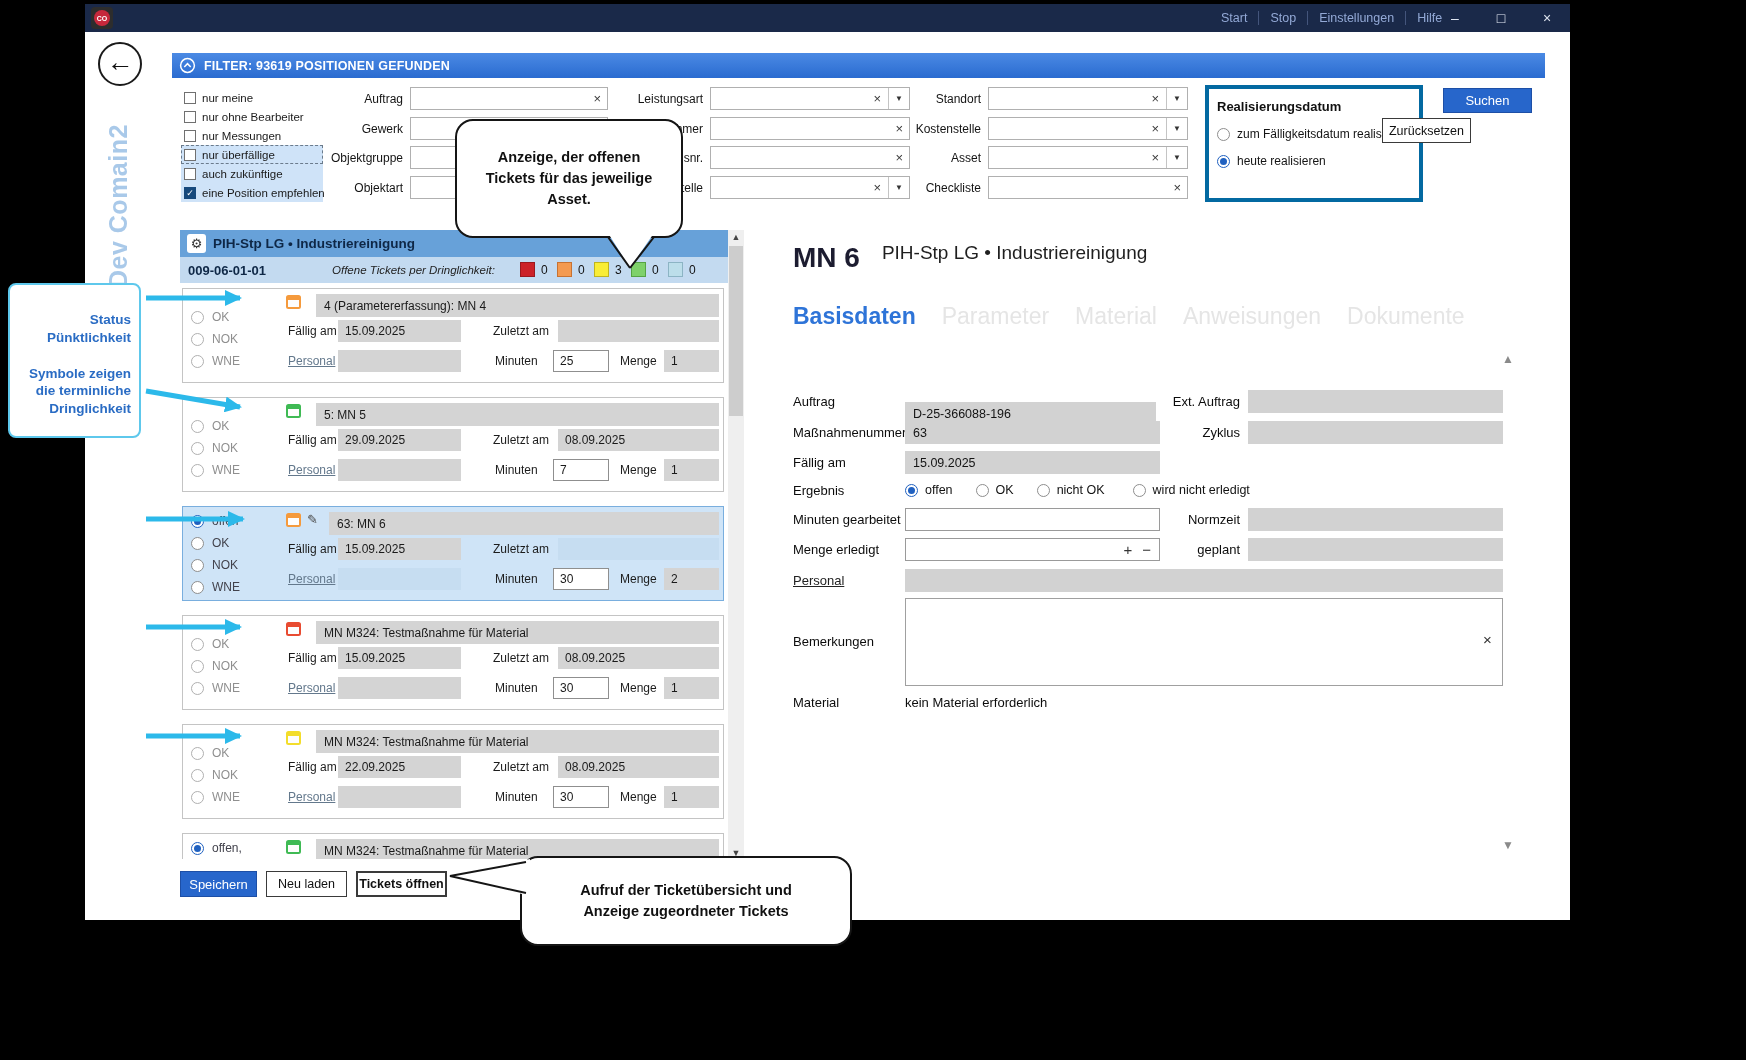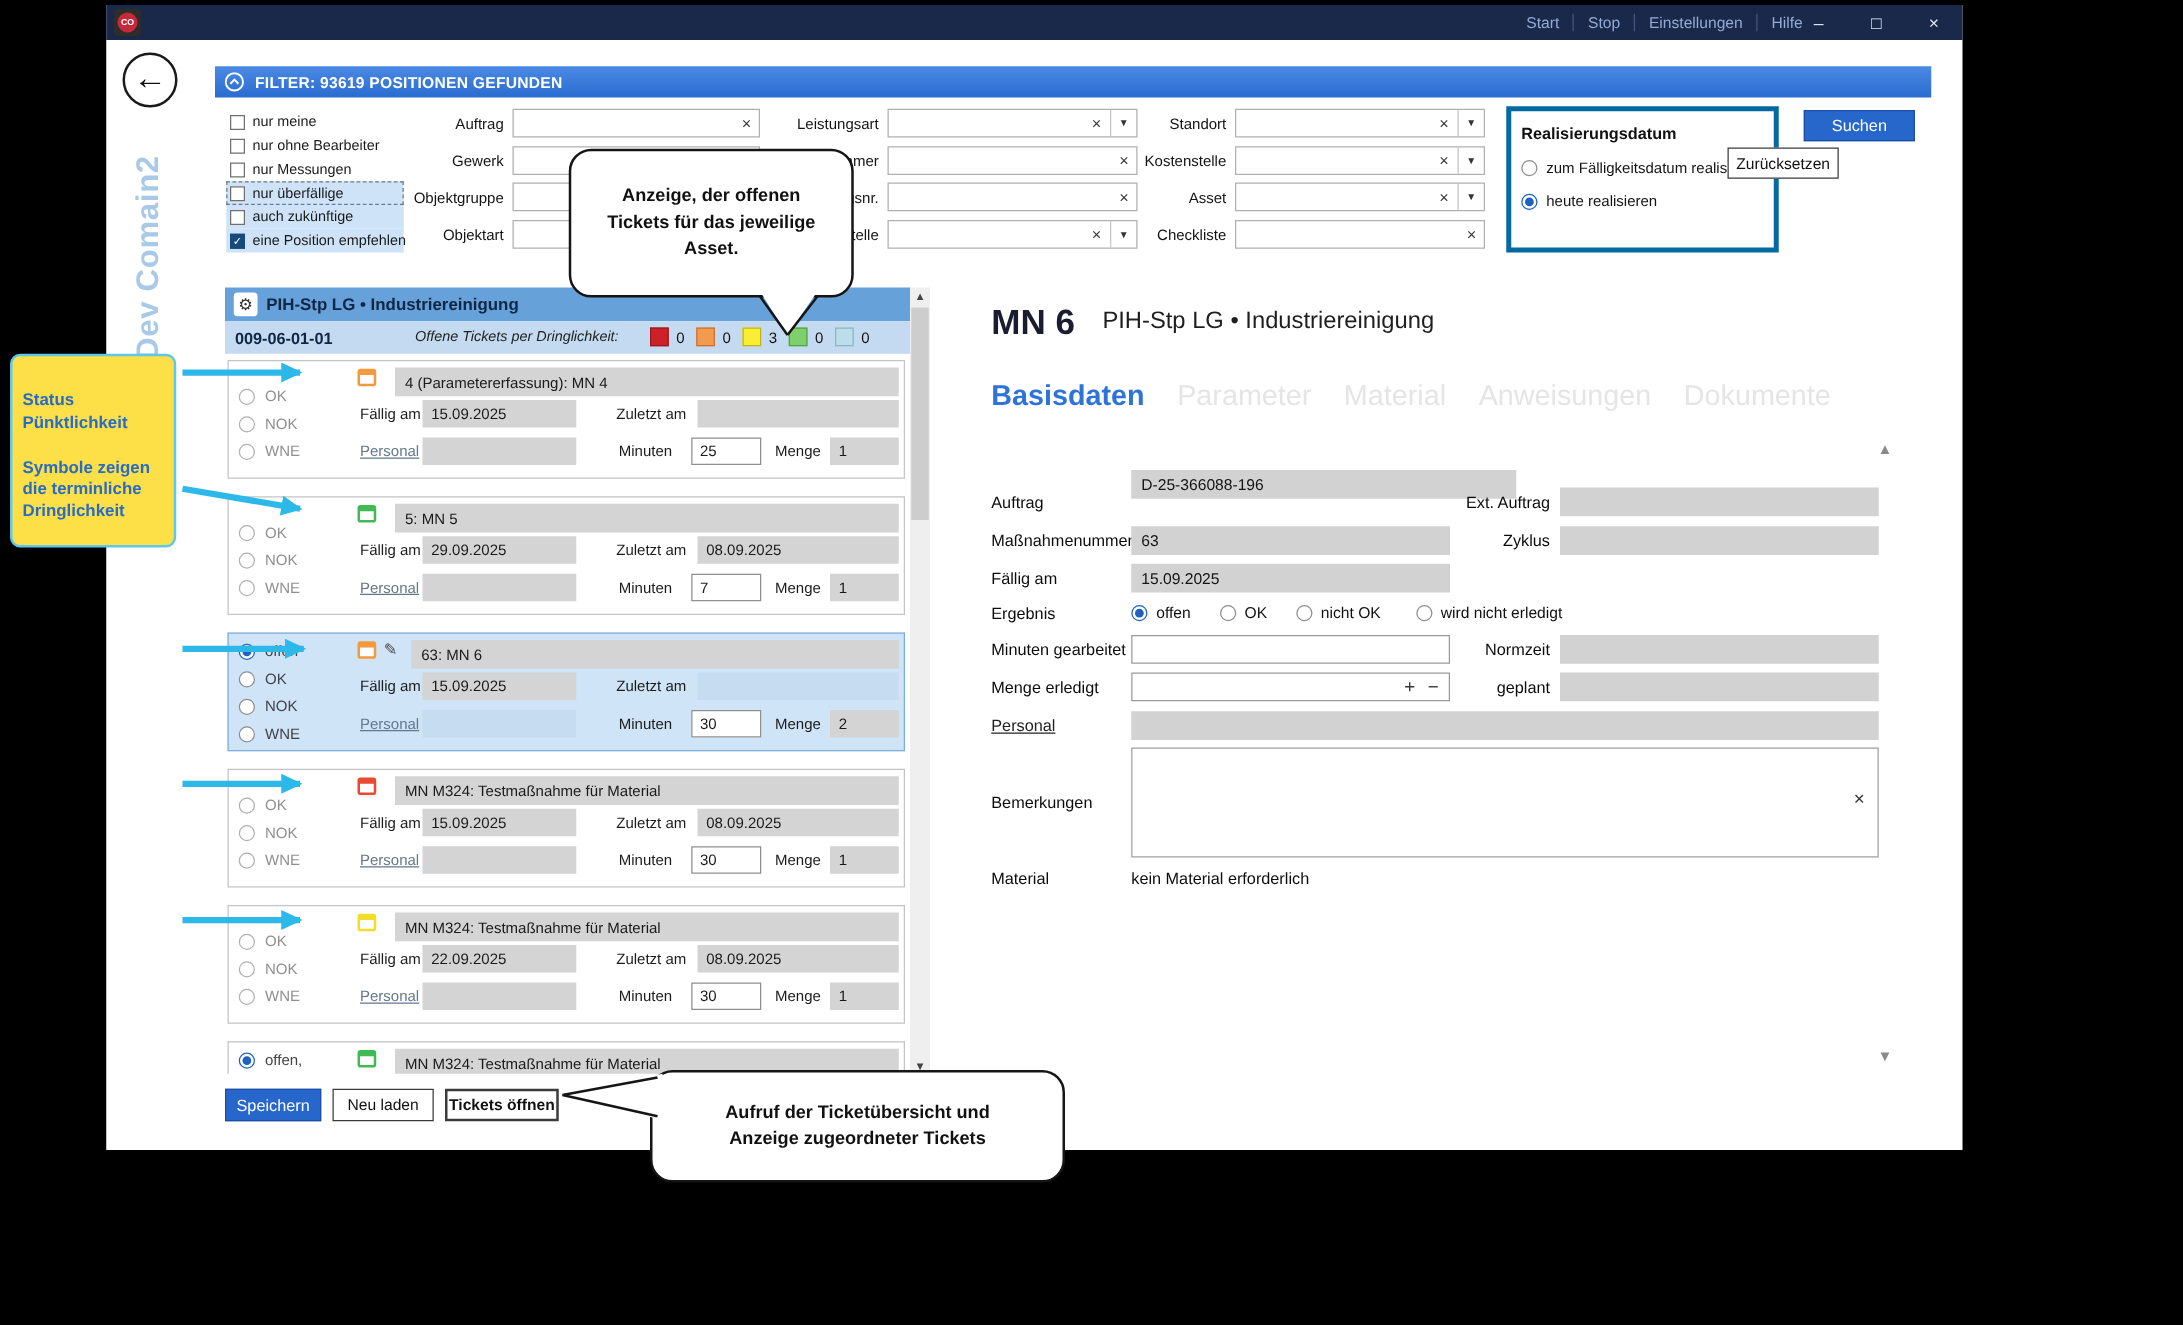--- a/index.html
+++ b/index.html
@@ -63,42 +63,42 @@
 .tfield{position:absolute;left:133px;top:5px;width:403px;height:23px;background:#d4d4d4;display:flex;align-items:center;padding:0 8px;font-size:12px;color:#1a1a1a;white-space:nowrap;overflow:hidden}
 .ilbl{position:absolute;height:22px;display:flex;align-items:center;font-size:12px;color:#1c1c1c;white-space:nowrap}
 .gf{position:absolute;height:22px;background:#d4d4d4;display:flex;align-items:center;padding:0 7px;font-size:12px;color:#1a1a1a}
 .sel-item .gf.tint{background:#c6ddf1}
 .wf{position:absolute;height:22px;background:#fff;border:1px solid #8f8f8f;display:flex;align-items:center;padding:0 6px;font-size:12px;color:#1a1a1a}
 .plink{position:absolute;height:22px;display:flex;align-items:center;font-size:12px;color:#63788c;text-decoration:underline;cursor:pointer}
 .scrollbar{position:absolute;left:728px;top:230px;width:16px;height:630px;background:#efefef}
 .scrollbar .arr{position:absolute;left:0;width:16px;height:14px;display:flex;align-items:center;justify-content:center;font-size:9px;color:#444;cursor:pointer}
 .scrollbar .thumb{position:absolute;left:1px;top:16px;width:14px;height:170px;background:#cdcdcd;cursor:pointer}
 
-.dtitle{position:absolute;left:793px;top:242px;display:flex;align-items:center}
+.dtitle{position:absolute;left:793px;top:242px;display:flex;align-items:flex-start}
 .dtitle .id{font-size:28px;font-weight:600;color:#1c1c30}
 .dtitle .sub{font-size:19px;color:#1f1f1f;margin-left:22px;padding-bottom:3px}
 .tabs{position:absolute;left:793px;top:303px;display:flex;gap:26px}
 .tabs span{font-size:23px;color:#e5e5e5;cursor:pointer;white-space:nowrap}
 .tabs span.active{color:#2e74d8;font-weight:600}
 .dlbl{position:absolute;height:23px;display:flex;align-items:center;font-size:13px;color:#0c0c0c;white-space:nowrap}
 .dlbl.r{justify-content:flex-end}
 .dgf{position:absolute;height:23px;background:#d2d2d2;display:flex;align-items:center;padding:0 8px;font-size:12.5px;color:#141414}
 .dwf{position:absolute;height:23px;background:#fff;border:1px solid #9a9a9a;display:flex;align-items:center;padding:0 8px;font-size:12.5px;color:#141414}
 .pmlink{position:absolute;height:23px;display:flex;align-items:center;font-size:13px;color:#222;text-decoration:underline;cursor:pointer}
 .bembox{position:absolute;left:905px;top:598px;width:598px;height:88px;background:#fff;border:1px solid #a0a0a0}
 .scrhint{position:absolute;font-size:12px;color:#8a8a8a}
 .erow{position:absolute;left:905px;top:479px;height:22px;display:flex;align-items:center}
 .erow .pair{display:flex;align-items:center;gap:7px}
 .erow .elbl{font-size:12.5px;color:#111;white-space:nowrap}
 .pm{font-size:15px;color:#333;line-height:1;cursor:pointer}
 
 .overlay{position:absolute;left:0;top:0;pointer-events:none}
 .bubble{position:absolute;background:#fff;border:2px solid #151515;border-radius:18px;display:flex;align-items:center;justify-content:center;text-align:center;z-index:45}
 .bubble .btxt{font-size:14.5px;font-weight:bold;color:#111;line-height:1.45;padding:0 16px}
-.annbox{position:absolute;left:8px;top:283px;width:133px;height:155px;background:#fde047;border:2.5px solid #5ec8ec;border-radius:8px;z-index:45;text-align:left;padding-top:26px}
+.annbox{position:absolute;left:8px;top:283px;width:133px;height:155px;background:#ffffff;border:2.5px solid #5ec8ec;border-radius:8px;z-index:45;text-align:right;padding-top:26px}
 .annbox p{font-size:13.5px;font-weight:bold;color:#2a6cc4;line-height:1.32;padding:0 8px}
 .annbox p + p{margin-top:18px}
 </style>
 </head>
 <body>
 
 <div class="window"></div>
 
 <div class="titlebar">
   <div class="appicon">
@@ -423,21 +423,21 @@
   <span class="active">Basisdaten</span>
   <span>Parameter</span>
   <span>Material</span>
   <span>Anweisungen</span>
   <span>Dokumente</span>
 </div>
 <span class="scrhint" style="left:1502px;top:352px">▲</span>
 <span class="scrhint" style="left:1502px;top:838px">▼</span>
 
 <div class="dlbl" style="left:793px;top:390px">Auftrag</div>
-<div class="dgf" style="left:905px;top:376px;width:308px">D-25-366088-196</div>
+<div class="dgf" style="left:905px;top:402px;width:251px">D-25-366088-196</div>
 <div class="dlbl r" style="left:1163px;top:390px;width:77px">Ext. Auftrag</div>
 <div class="dgf" style="left:1248px;top:390px;width:255px"></div>
 
 <div class="dlbl" style="left:793px;top:421px">Maßnahmenummer</div>
 <div class="dgf" style="left:905px;top:421px;width:255px">63</div>
 <div class="dlbl r" style="left:1163px;top:421px;width:77px">Zyklus</div>
 <div class="dgf" style="left:1248px;top:421px;width:255px"></div>
 
 <div class="dlbl" style="left:793px;top:451px">Fällig am</div>
 <div class="dgf" style="left:905px;top:451px;width:255px">15.09.2025</div>

